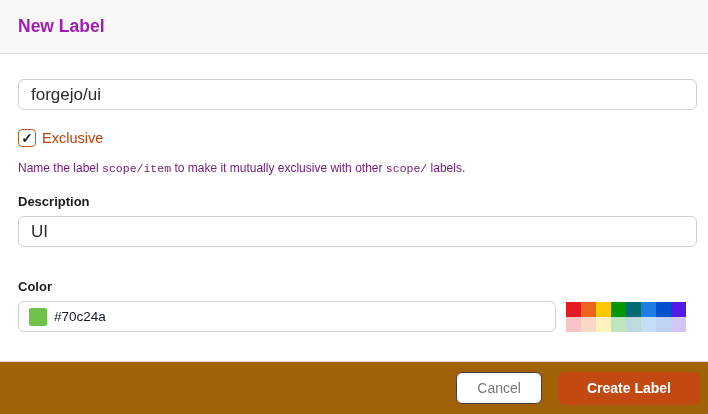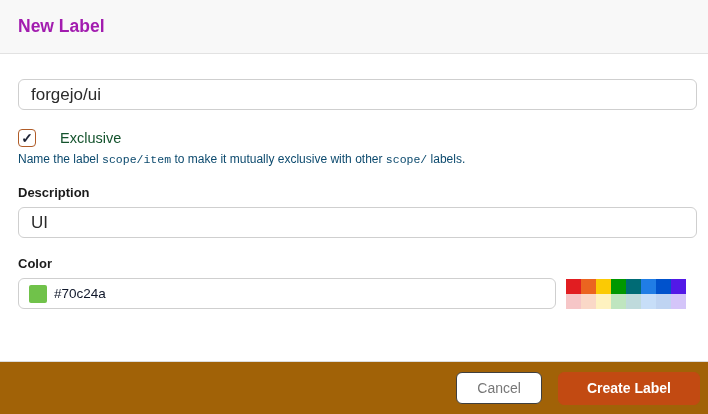--- a/index.html
+++ b/index.html
@@ -70,37 +70,37 @@
     flex: 0 0 auto;
   }
   .checkbox-check {
     font-size: 14px;
     font-weight: 700;
     color: #1d2335;
     line-height: 1;
     margin-top: -1px;
   }
   .checkbox-label {
-    margin-left: 24px;
+    margin-left: 6px;
     font-size: 14.5px;
-    color: #14532d;
+    color: #c2410c;
   }
   .help-text {
-    margin-top: 5px;
+    margin-top: 14px;
     font-size: 12px;
-    color: #0c4a6e;
+    color: #701a75;
   }
   .help-text code {
     font-family: "Liberation Mono", monospace;
     font-size: 11.5px;
   }
   
   .description-group { margin-top: 19px; }
   
-  .color-group { margin-top: 18px; }
+  .color-group { margin-top: 32px; }
   .color-row { display: flex; align-items: flex-start; gap: 10px; }
   .color-input {
     width: 538px;
     height: 31px;
     border: 1px solid #cfcfcf;
     border-radius: 6px;
     background: #ffffff;
     display: flex; align-items: center;
     padding: 0 10px;
     font-size: 13.5px;

